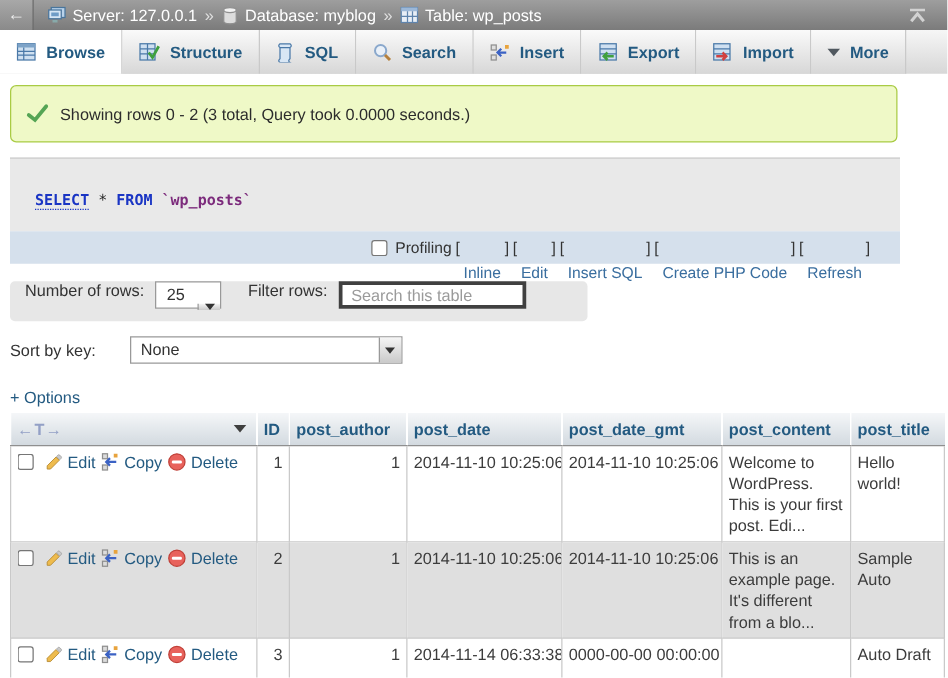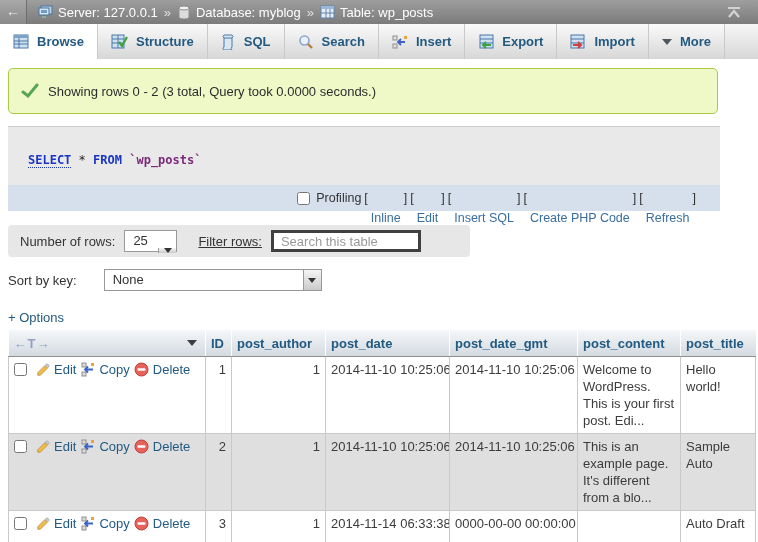--- a/index.html
+++ b/index.html
@@ -35,21 +35,21 @@
   .kw{color:#1a35c4;font-weight:bold;}
   .kw.dotted{border-bottom:1px dotted #1a35c4;cursor:pointer;}
   .tbl-name{color:#7c2b7c;font-weight:bold;}
   .sql-footer{background:#d5e0ec;height:26px;display:flex;align-items:center;
     justify-content:flex-end;gap:3px;padding-right:24px;font-size:12.5px;color:#333;}
   .sql-footer a{color:#3a6e9f;text-decoration:none;cursor:pointer;margin-top:40px;}
   .bracket{color:#333;}
   .chk{width:13px;height:13px;margin:0 3px 0 0;vertical-align:-2px;}
   
   .rowsbar{margin:14px 0 0 8px;width:462px;height:32px;box-sizing:border-box;background:#e7e7e7;
-    border-radius:4px;display:flex;align-items:center;padding:12px 12px;gap:9px;color:#333;}
+    border-radius:4px;display:flex;padding:0 12px;gap:9px;color:#333;}
   .sel{background:#fff;border:1px solid #999;height:22px;display:inline-flex;align-items:stretch;
     box-sizing:border-box;cursor:pointer;}
   .sel .val{padding:2px 8px 0 8px;}
   .sel .btn{width:17px;background:linear-gradient(#f5f5f5,#cacaca);border-left:1px solid #999;
     display:flex;align-items:center;justify-content:center;}
   .sel .btn span{width:0;height:0;border-left:4px solid transparent;border-right:4px solid transparent;
     border-top:5px solid #333;}
   .txt-input{width:150px;height:22px;box-sizing:border-box;border:3px solid #404040;
     padding:0 7px;font-family:"Liberation Sans",sans-serif;font-size:13px;color:#1d4ed8;}
   .txt-input::placeholder{color:#9a9a9a;}
@@ -250,21 +250,21 @@
 
 
 <div class="rowsbar">
   <span>Number of rows:</span>
   <span class="sel" style="width:53px;flex-direction:column;">
     <span class="val">25</span>
     <span class="btn" style="margin-left:auto;">
         <span></span>
       </span>
   </span>
-  <span style="margin-left:12px;text-decoration:underline;">Filter rows:</span>
+  <span style="margin-left:12px;">Filter rows:</span>
   <input class="txt-input" placeholder="Search this table" style="">
 </div>
 
 
 <div class="sortrow">
   <span>Sort by key:</span>
   <span class="sel" style="width:218px;margin-left:18px;">
     <span class="val">None</span>
     <span class="btn" style="margin-left:auto;">
         <span></span>

